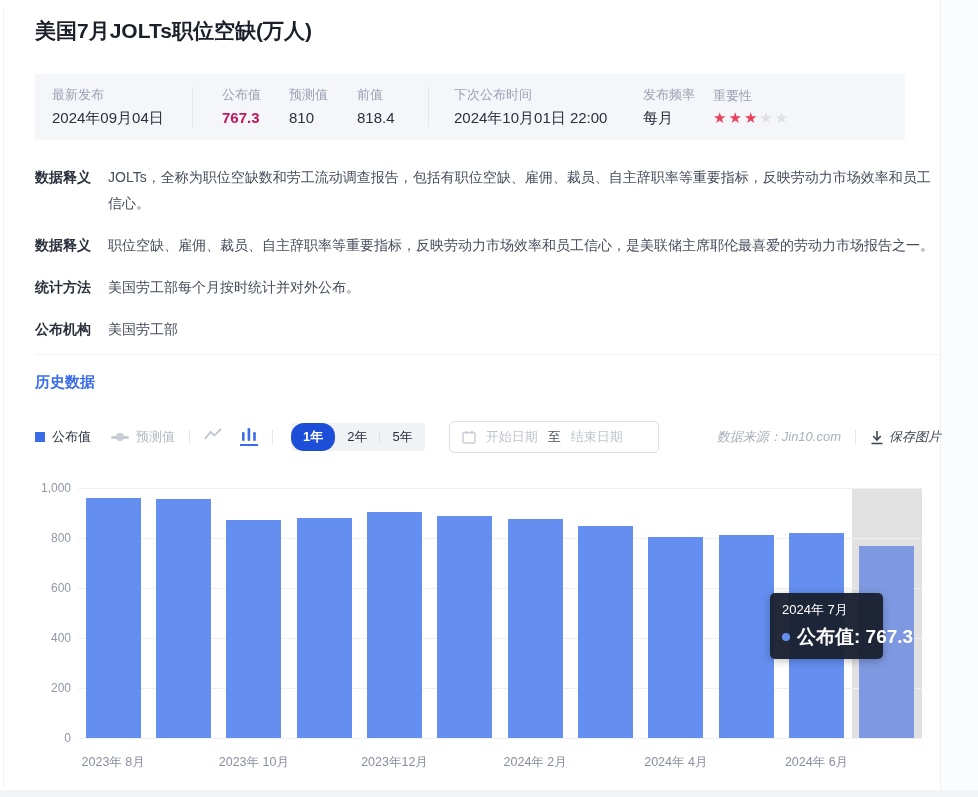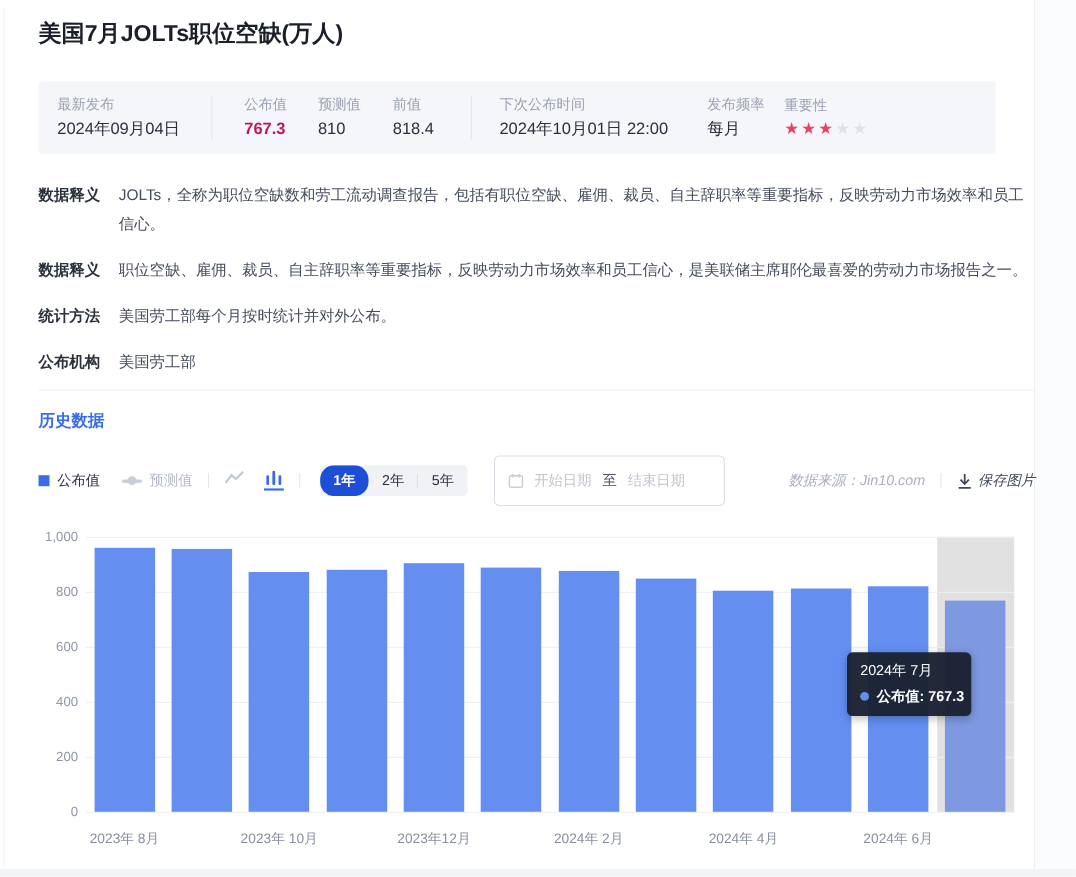--- a/index.html
+++ b/index.html
@@ -46,42 +46,42 @@
   .legend-line .dot{position:absolute;left:5px;top:-2.5px;width:8px;height:8px;border-radius:50%;background:#c8cdd6;}
   .tdiv{width:1px;height:14px;background:#e4e7ec;margin:0 14px;}
   .chart-type{display:flex;flex-direction:column;align-items:center;gap:3px;padding:2px 0;cursor:pointer;}
   .chart-type .ul{width:18px;height:2px;background:transparent;}
   .chart-type.active .ul{background:#3a6ce8;}
   .range-group{display:flex;align-items:center;background:#f0f2f6;border-radius:4px;overflow:hidden;height:28px;margin-left:4px;}
   .range-btn{font-size:13px;color:#2b3040;padding:0 12px;height:28px;line-height:28px;cursor:pointer;}
   .range-btn.active{background:#1d4ed8;color:#fff;border-radius:13px;font-weight:bold;}
   .range-sep{width:1px;height:12px;background:#dcdfe6;}
   .date-box{margin-left:24px;display:flex;align-items:center;gap:10px;border:1px solid #dcdfe6;
-    border-radius:5px;height:46px;box-sizing:border-box;padding:0 12px;width:210px;}
+    border-radius:5px;height:32px;box-sizing:border-box;padding:0 12px;width:210px;}
   .date-ph{font-size:13px;color:#c0c5ce;}
   .date-to{font-size:13px;color:#4a5160;}
   .toolbar-right{margin-left:auto;display:flex;align-items:center;font-style:italic;}
   .source-text{font-size:13px;color:#a9afbc;}
   .save-btn{display:flex;align-items:center;gap:5px;cursor:pointer;}
   .save-label{font-size:13px;color:#3f4654;}
 
   
   .chart-wrap{position:relative;margin-top:18px;width:906px;height:312px;}
   .gridline{position:absolute;height:1px;background:#f0f0f2;}
   .ylab{position:absolute;left:0;width:36px;text-align:right;font-size:12px;color:#9097a6;}
   .xlab{position:absolute;font-size:12.5px;color:#878e9e;white-space:nowrap;transform:translateX(-50%);}
   .band{position:absolute;background:#e1e1e1;}
   .bar{position:absolute;background:#648ff0;}
   .tooltip{position:absolute;left:735px;top:123px;width:113px;box-sizing:border-box;
     background:rgba(26,32,48,0.96);border-radius:5px;padding:9px 12px;z-index:5;
     box-shadow:0 2px 8px rgba(0,0,0,0.25);}
   .tooltip .tt-title{font-size:13px;color:#fff;line-height:16px;}
   .tooltip .tt-row{margin-top:6px;display:flex;align-items:center;gap:7px;}
   .tooltip .tt-dot{width:8px;height:8px;border-radius:50%;background:#648ff0;flex:0 0 8px;}
-  .tooltip .tt-val{font-size:13px;font-weight:bold;color:#fff;white-space:nowrap;}
+  .tooltip .tt-val{font-size:19px;font-weight:bold;color:#fff;white-space:nowrap;}
 </style>
 </head>
 <body>
 
 <div class="page">
 
   <h1 class="title">美国7月JOLTs职位空缺(万人)</h1>
 
   <div class="stat-box">
     <div class="sg" style="margin-left:17px;width:140px;">

